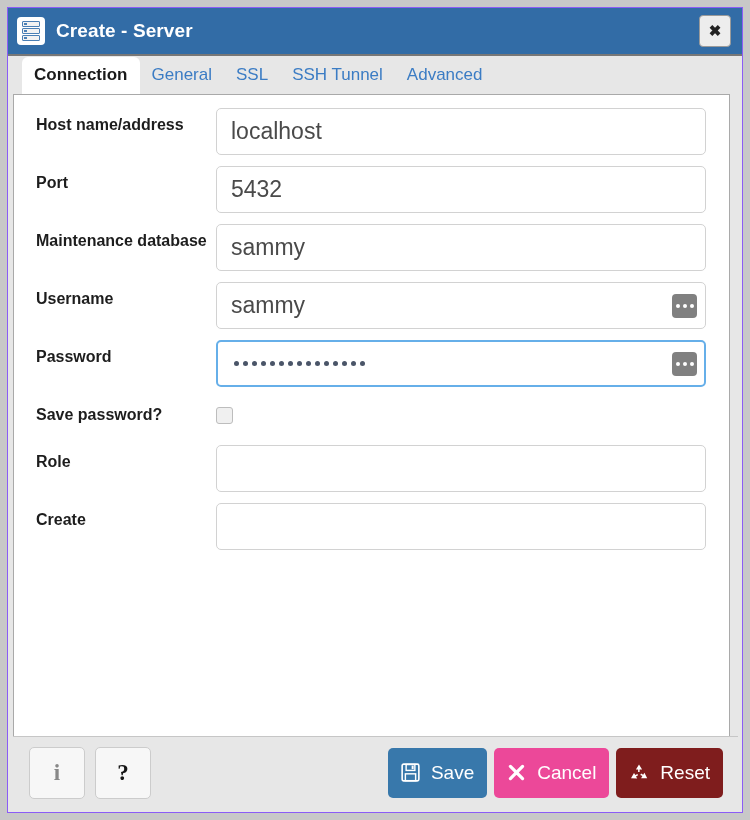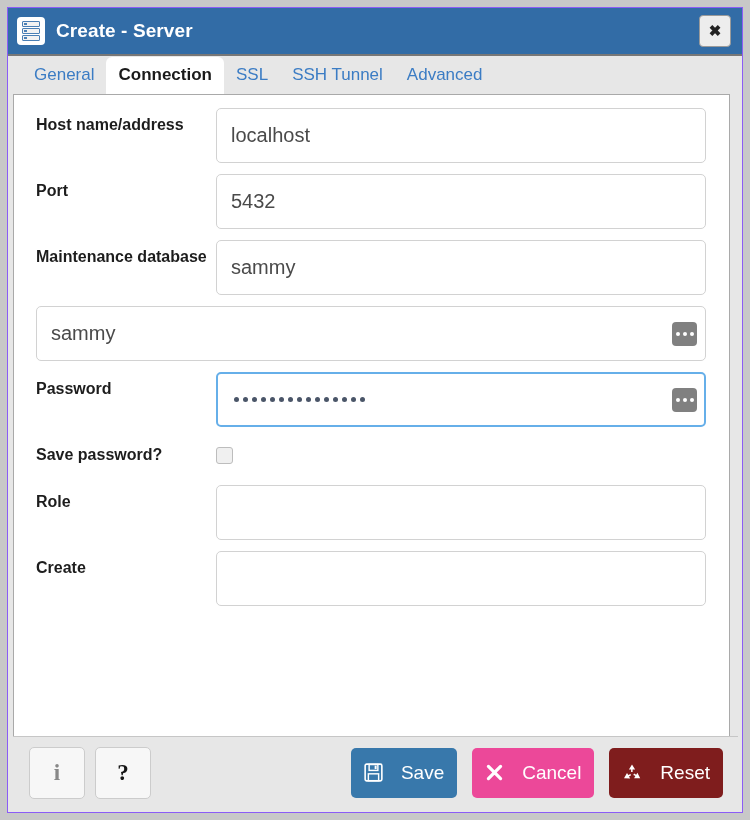--- a/index.html
+++ b/index.html
@@ -149,26 +149,26 @@
     line-height: 25px;
     padding-top: 4px;
     box-sizing: border-box;
   }
   .field-wrap {
     flex: 1 1 auto;
     position: relative;
   }
   .input {
     width: 100%;
-    height: 55px;
+    height: 47px;
     box-sizing: border-box;
     border: 1px solid #d2d2d2;
     border-radius: 5px;
     background: #ffffff;
-    font-size: 20px;
+    font-size: 23px;
     color: #4a4a4a;
     padding: 0 14px;
     font-family: "Liberation Sans", sans-serif;
     outline: none;
   }
   .input.focused {
     border: 2px solid #66afe9;
     border-radius: 5px;
   }
   .input.has-addon { padding-right: 48px; }
@@ -249,26 +249,26 @@
   }
   .icon-btn.info { color: #888888; }
   .icon-btn.help { color: #151515; }
   .footer-spacer { flex: 1 1 auto; }
   .action-btn {
     height: 50px;
     border-radius: 5px;
     display: flex;
     align-items: center;
     justify-content: center;
-    gap: 18px;
+    gap: 11px;
     color: #ffffff;
     font-size: 19px;
     padding: 0 13px;
     cursor: pointer;
-    margin-left: 15px;
+    margin-left: 7px;
     border: none;
     font-family: "Liberation Sans", sans-serif;
     white-space: nowrap;
   }
   .btn-save   { background: #3878ab; }
   .btn-cancel { background: #ec4899; }
   .btn-reset  { background: #7f1d1d; }
   .action-btn svg { display: block; flex: none; }
 </style>
 </head>
@@ -282,41 +282,42 @@
         <span class="bar"></span>
         <span class="bar"></span>
         <span class="bar"></span>
       </div>
       <div class="title-text">Create - Server</div>
       <div class="title-spacer"></div>
       <div class="close-btn">✖</div>
     </div>
 
     <div class="tabstrip" id="tabstrip">
+        <div class="tab active">Connection</div>
         <div class="tab">General</div>
-        <div class="tab active">Connection</div>
         <div class="tab">SSL</div>
         <div class="tab">SSH Tunnel</div>
         <div class="tab">Advanced</div>
       </div>
 
     <div class="panel" id="form-panel">
         <div class="form-row">
           <div class="form-label">Host name/address</div>
           <div class="field-wrap"><input type="text" class="input" placeholder="" value="localhost" style=""></div>
         </div>
         <div class="form-row">
           <div class="form-label">Port</div>
           <div class="field-wrap"><input type="text" class="input" placeholder="" value="5432" style=""></div>
         </div>
         <div class="form-row">
           <div class="form-label">Maintenance database</div>
           <div class="field-wrap"><input type="text" class="input" placeholder="" value="sammy" style=""></div>
         </div>
         <div class="form-row">
+          <div class="form-label">Username</div>
           <div class="field-wrap"><input type="text" class="input has-addon" placeholder="" value="sammy" style=""><div class="input-addon">
               <i></i>
               <i></i>
               <i></i>
             </div></div>
         </div>
         <div class="form-row">
           <div class="form-label">Password</div>
           <div class="field-wrap">
             <div class="input input-box focused has-addon" style="display: flex; align-items: center;">

